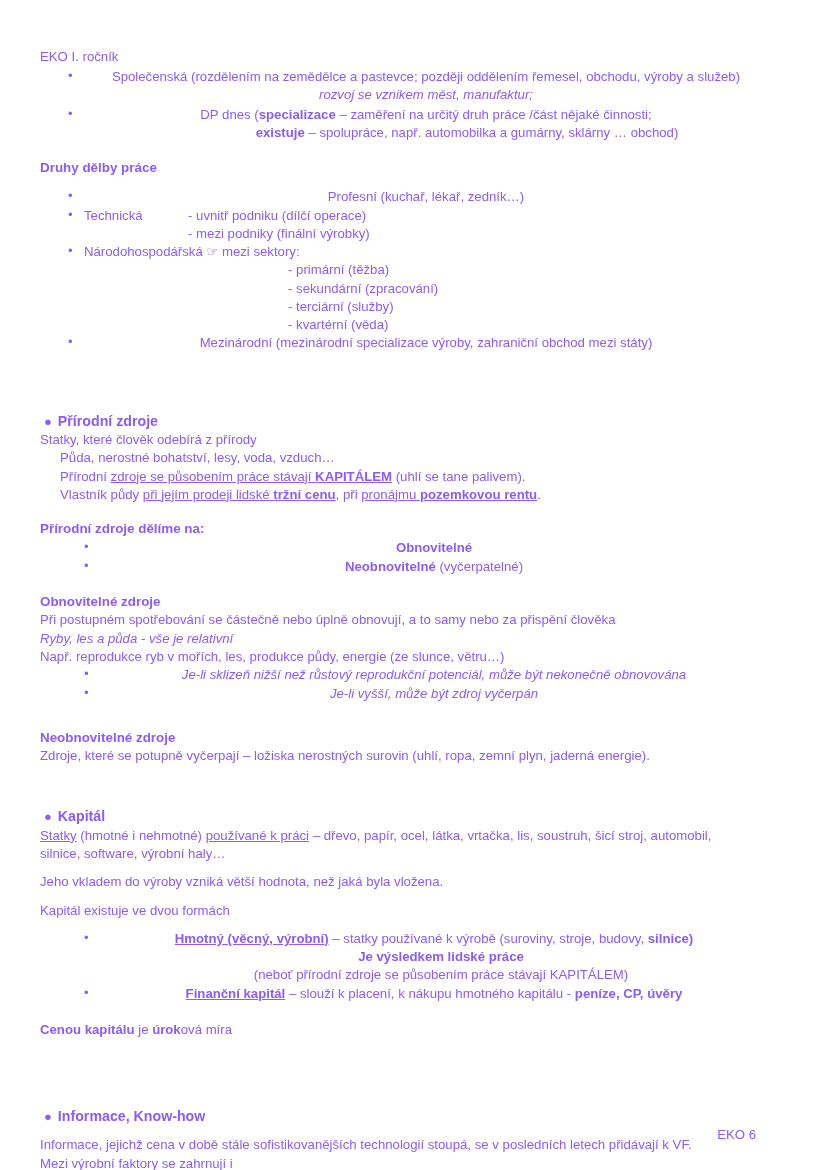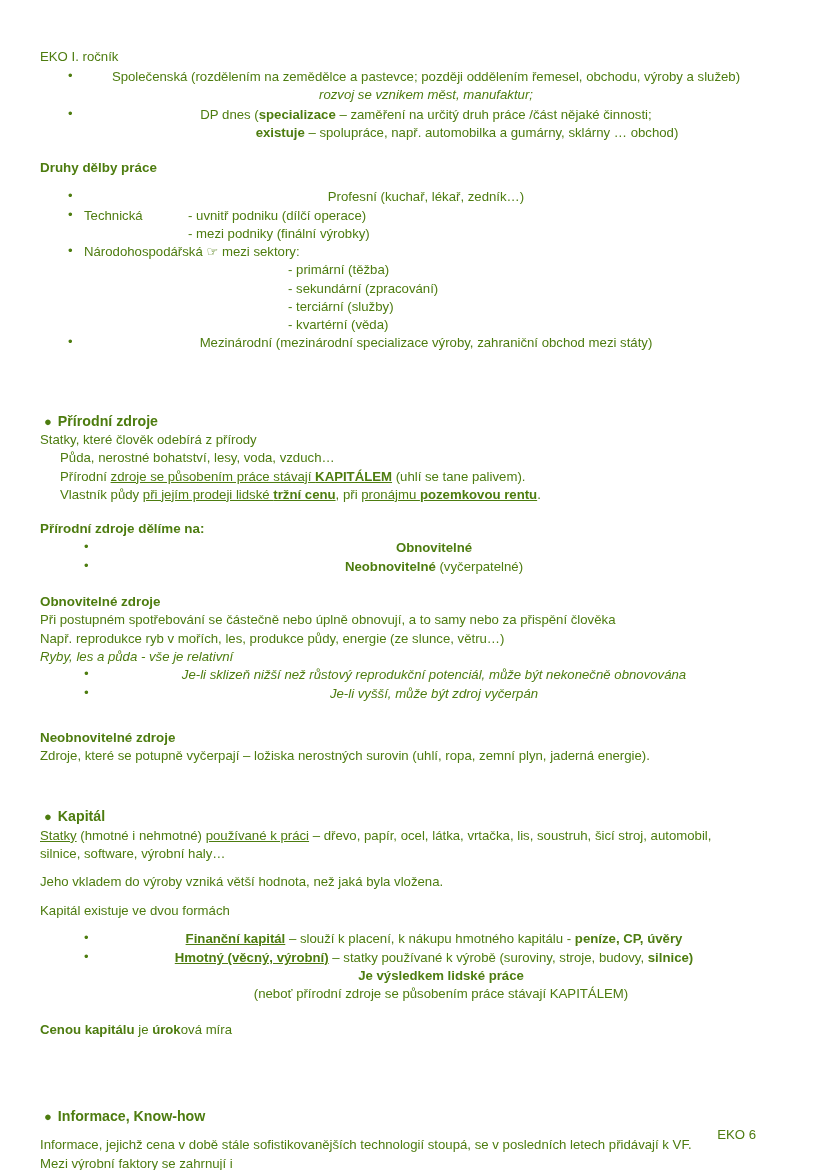--- a/index.html
+++ b/index.html
@@ -10,21 +10,21 @@
   .page {
     width: 828px;
     height: 1170px;
     background: #ffffff;
     position: relative;
     box-sizing: border-box;
     padding: 48px 60px 40px 38px;
     font-family: "Liberation Sans", sans-serif;
     font-size: 13.2px;
     line-height: 1.38;
-    color: #4d7c0f;
+    color: #8b5cf6;
     overflow: hidden;
   }
   .hdr {
     font-size: 13.2px;
     margin-bottom: 2px;
     padding-left: 2px;
   }
   ul.bul {
     list-style: none;
     margin: 0;
@@ -177,22 +177,22 @@
     </li>
     <li>
       <span class="b">Neobnovitelné</span><span>  (vyčerpatelné)</span>
     </li>
   </ul>
 
   <div class="spacer-m"></div>
 
   <h3 class="sec">Obnovitelné zdroje</h3>
   <div class="para">Při postupném spotřebování se částečně nebo úplně obnovují, a to samy nebo za přispění člověka</div>
+  <div class="para i">Ryby, les a půda - vše je relativní</div>
   <div class="para">Např. reprodukce ryb v mořích, les, produkce půdy, energie (ze slunce, větru…)</div>
-  <div class="para i">Ryby, les a půda - vše je relativní</div>
 
   <ul class="bul bul2">
     <li class="i">Je-li sklizeň nižší než růstový reprodukční potenciál, může být nekonečně obnovována</li>
     <li class="i">Je-li vyšší, může být zdroj vyčerpán</li>
   </ul>
 
   <div class="spacer-l"></div>
 
   <h3 class="sec">Neobnovitelné zdroje</h3>
   <div class="para">Zdroje, které se potupně vyčerpají – ložiska nerostných surovin (uhlí, ropa, zemní plyn, jaderná energie).</div>
@@ -213,27 +213,27 @@
   <div class="para">Jeho vkladem do výroby vzniká větší hodnota, než jaká byla vložena.</div>
 
   <div class="spacer-s"></div>
 
   <div class="para">Kapitál existuje ve dvou formách</div>
 
   <div class="spacer-s"></div>
 
   <ul class="bul bul2">
     <li>
-      <span class="b u">Finanční kapitál</span><span> – slouží k placení, k nákupu hmotného kapitálu - </span><span class="b">peníze, CP, úvěry</span>
-    </li>
-    <li>
       <span class="b u">Hmotný (věcný, výrobní)</span><span> – statky používané k výrobě (suroviny, stroje, budovy, </span><span class="b">silnice)</span><br>
       <span style="display:inline-block;width:14px"></span><span class="b">Je výsledkem lidské práce</span><br>
       <span style="display:inline-block;width:14px"></span><span>(neboť přírodní zdroje se působením práce stávají KAPITÁLEM)</span>
     </li>
+    <li>
+      <span class="b u">Finanční kapitál</span><span> – slouží k placení, k nákupu hmotného kapitálu - </span><span class="b">peníze, CP, úvěry</span>
+    </li>
   </ul>
 
   <div class="spacer-m"></div>
 
   <div class="para">
     <span class="b">Cenou kapitálu</span><span> je </span><span class="b">úrok</span><span>ová míra</span>
   </div>
 
   <div class="spacer-xl"></div>
   <div class="spacer-s"></div>

